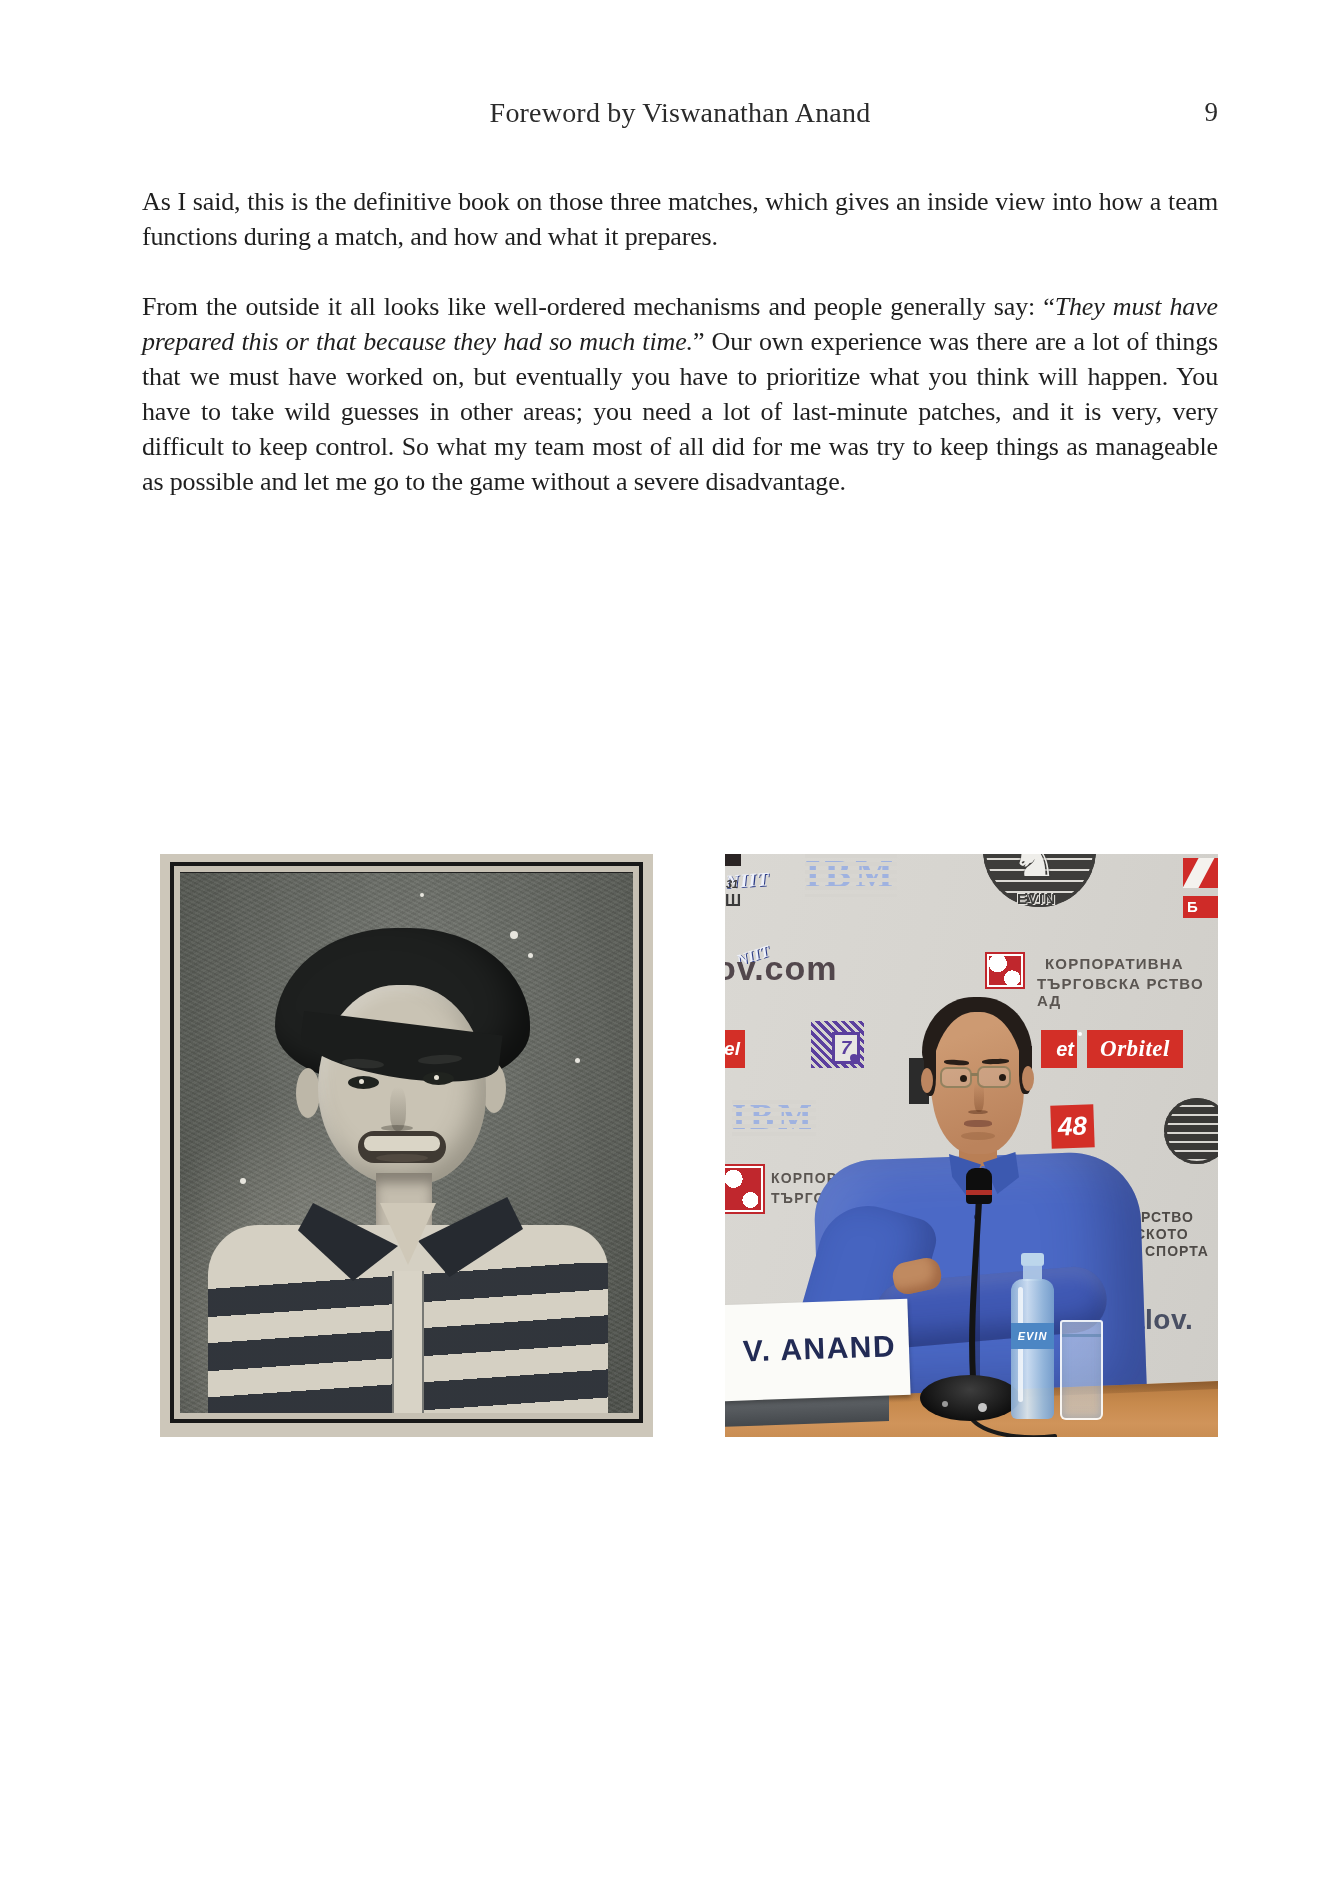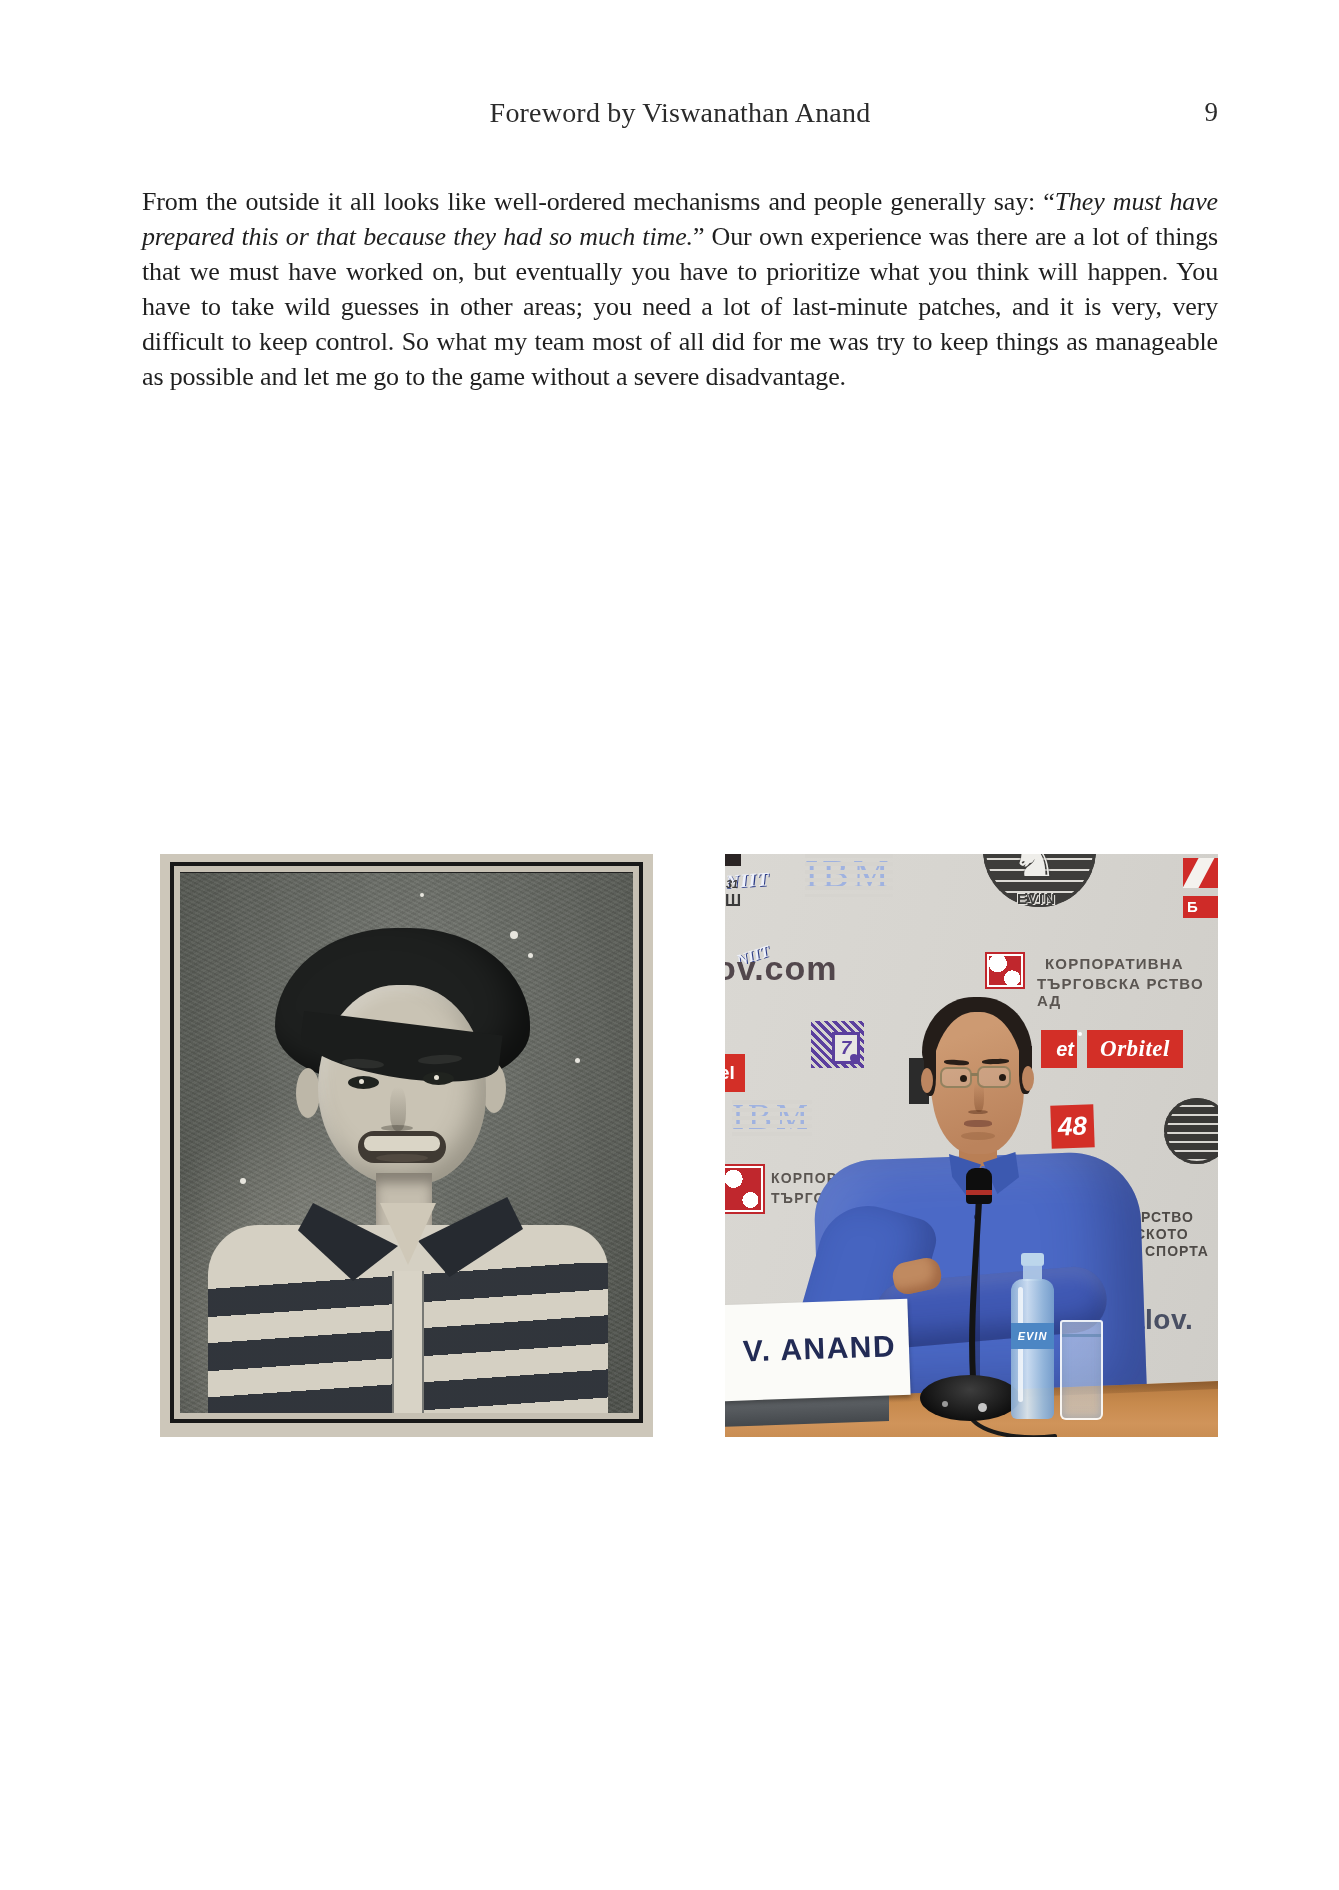--- a/index.html
+++ b/index.html
@@ -73,21 +73,21 @@
               clip-path:polygon(50% 100%, 0 0, 100% 0); }
   .lp-placket { position:absolute; left:212px; top:398px; width:32px; height:145px; background:#d8d3c6;
               border-left:2px solid rgba(40,45,50,0.55); border-right:2px solid rgba(40,45,50,0.55); }
   .speck { position:absolute; background:rgba(242,240,232,0.92); border-radius:50%; }
 
   
   .photo-right { left:725px; width:493px; height:583px;
                  background:linear-gradient(105deg,#dad8d3 0%, #d6d4cf 45%, #cfcdc8 100%); }
   .photo-right * { font-family:"Liberation Sans","DejaVu Sans",sans-serif; }
 
-  .ibm { position:absolute; z-index:1; font-family:"Liberation Serif",serif !important; font-weight:400;
+  .ibm { position:absolute; z-index:1; font-family:"Liberation Serif",serif !important; font-weight:700;
          color:#9fb2e0; letter-spacing:4px; }
   .ibm::after { content:''; position:absolute; inset:0;
          background:repeating-linear-gradient(to bottom, rgba(214,212,207,0) 0 4px, #d6d4cf 4px 8px); }
   .ibm-top { left:80px; top:-4px; font-size:40px; }
   .ibm-bottom { left:7px; top:242px; font-size:36px; }
 
   .fide-circle { position:absolute; left:258px; top:-60px; width:113px; height:113px; border-radius:50%; z-index:1;
          background:repeating-linear-gradient(to bottom, #3e3d3b 0 9px, #dddbd6 9px 11px);
          box-shadow: inset 0 0 0 3px #3e3d3b; }
   .fide-knight { position:absolute; left:28px; top:38px; font-size:52px; line-height:1; color:#efeeea;
@@ -124,21 +124,21 @@
   .bank3 { left:46px; top:316px; font-size:14px; } .bank4 { left:46px; top:336px; font-size:14px; }
 
   .purple-logo { position:absolute; left:86px; top:167px; width:53px; height:47px; z-index:1;
          background:repeating-linear-gradient(45deg, #5b3f9e 0 3px, #d6d4cf 3px 6px); }
   .purple-inner { position:absolute; right:4px; bottom:4px; width:28px; height:32px; background:#e8e6e2;
          border:3px solid #5b3f9e; color:#5b3f9e; font-size:19px; font-weight:800; font-style:italic;
          text-align:center; line-height:26px; }
   .purple-dot { position:absolute; right:6px; bottom:6px; width:8px; height:8px; border-radius:50%; background:#5b3f9e; }
 
   .el-box { position:absolute; left:-6px; top:176px; width:26px; height:38px; background:#d32f27; z-index:1;
-         color:#ffffff; font-size:19px; font-weight:700; line-height:38px; text-align:left;margin-top:24px; }
+         color:#ffffff; font-size:19px; font-style:italic; font-weight:700; line-height:38px; text-align:center; }
   .et-box { position:absolute; left:316px; top:176px; width:36px; height:38px; background:#d32f27; z-index:1;
          color:#ffffff; font-size:20px; font-style:italic; font-weight:700; line-height:38px; text-align:right;
          padding-right:3px; }
   .et-reg { position:absolute; left:353px; top:178px; width:4px; height:4px; border-radius:50%; background:#ffffff; z-index:1; }
   .orbitel-band { position:absolute; left:362px; top:176px; width:96px; height:38px; background:#d32f27; z-index:1;
          color:#ffffff; text-align:center; line-height:38px; font-size:23px; font-weight:700; font-style:italic;
          font-family:"Liberation Serif",serif !important; letter-spacing:0.5px; }
   .badge48 { position:absolute; left:326px; top:251px; width:43px; height:43px; background:#d32f27; z-index:1;
          color:#ffffff; font-size:26px; font-weight:800; font-style:italic; text-align:center; line-height:43px;
          transform:rotate(-2deg); }
@@ -238,20 +238,21 @@
 </style>
 </head>
 <body>
 
 <div class="page">
 
   <div class="header-title">Foreword by Viswanathan Anand</div>
   <div class="page-number">9</div>
 
   <div class="content">
+    <p>As I said, this is the definitive book on those three matches, which gives an inside view into how a team functions during a match, and how and what it prepares.</p>
     <p><span>From the outside it all looks like well-ordered mechanisms and people generally say: “</span><em>They must have prepared this or that because they had so much time.</em><span>” Our own experience was there are a lot of things that we must have worked on, but eventually you have to prioritize what you think will happen. You have to take wild guesses in other areas; you need a lot of last-minute patches, and it is very, very difficult to keep control. So what my team most of all did for me was try to keep things as manageable as possible and let me go to the game without a severe disadvantage.</span></p>
   </div>
 
   <div class="photos">
 
     <figure class="photo-left">
       <div class="lp-frame"></div>
       <div class="lp-inner"></div>
       <div class="lp-img">
         <div class="lp-grain"></div>

